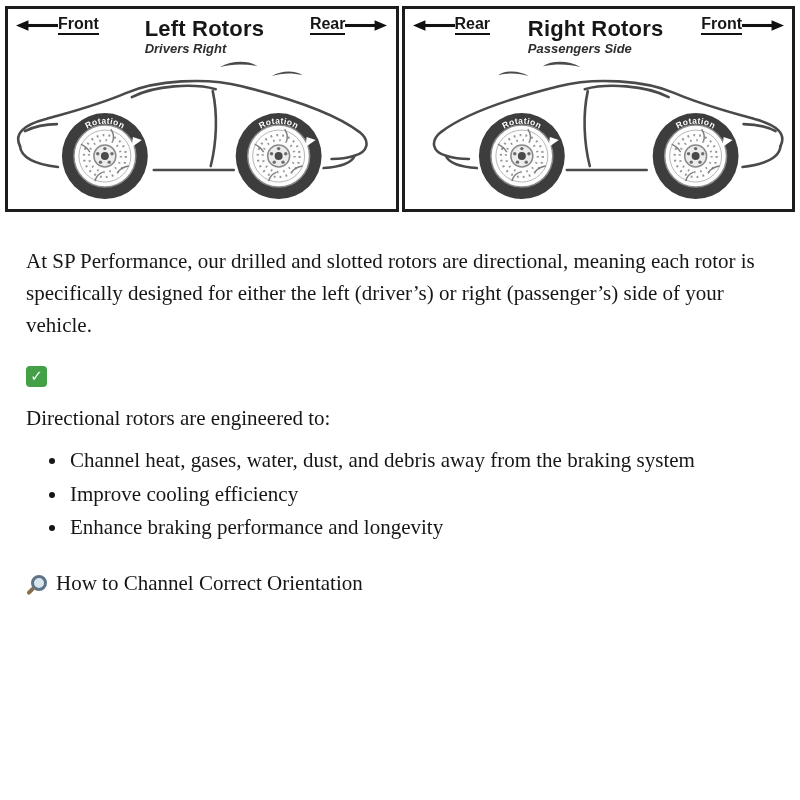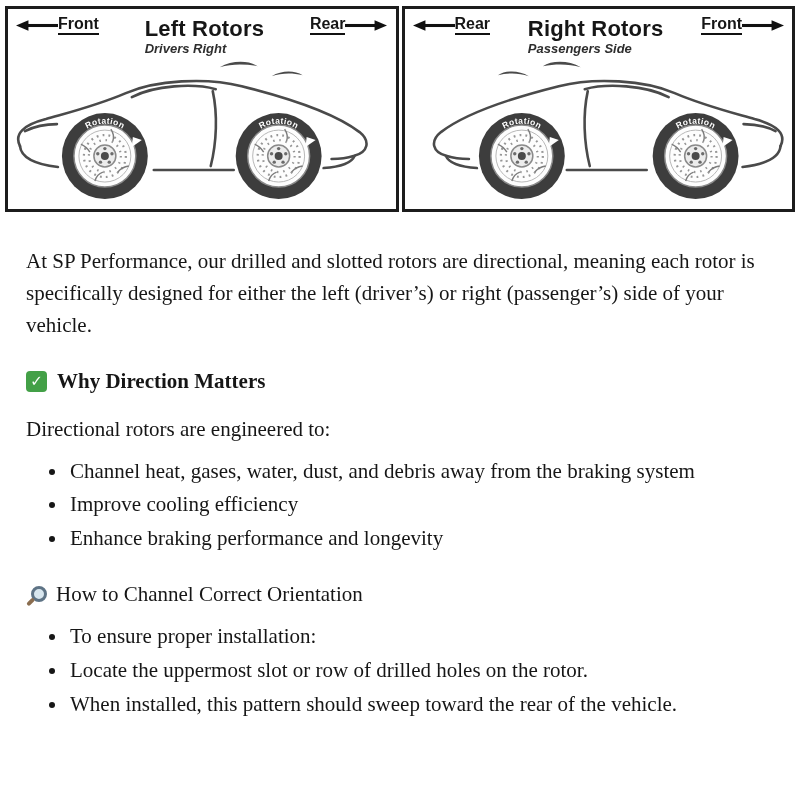--- a/index.html
+++ b/index.html
@@ -166,35 +166,29 @@
     </svg>
   </div>
 </div>
 
 <div class="content">
 
   <p class="intro">At SP Performance, our drilled and slotted rotors are directional, meaning each rotor is specifically designed for either the left (driver’s) or right (passenger’s) side of your vehicle.</p>
 
   <div class="h-row h-bold">
     <span class="check-icon">✓</span>
-    <span>Why Direction Matters</span>
   </div>
 
   <p class="lead">Directional rotors are engineered to:</p>
 
   <ul>
     <li>Channel heat, gases, water, dust, and debris away from the braking system</li>
     <li>Improve cooling efficiency</li>
     <li>Enhance braking performance and longevity</li>
   </ul>
 
   <div class="h-row">
     <span class="mag-icon"></span>
     <span>How to Channel Correct Orientation</span>
   </div>
 
-  <ul>
-    <li>To ensure proper installation:</li>
-    <li>Locate the uppermost slot or row of drilled holes on the rotor.</li>
-    <li>When installed, this pattern should sweep toward the rear of the vehicle.</li>
-  </ul>
 
 </div>
 
 </body></html>

